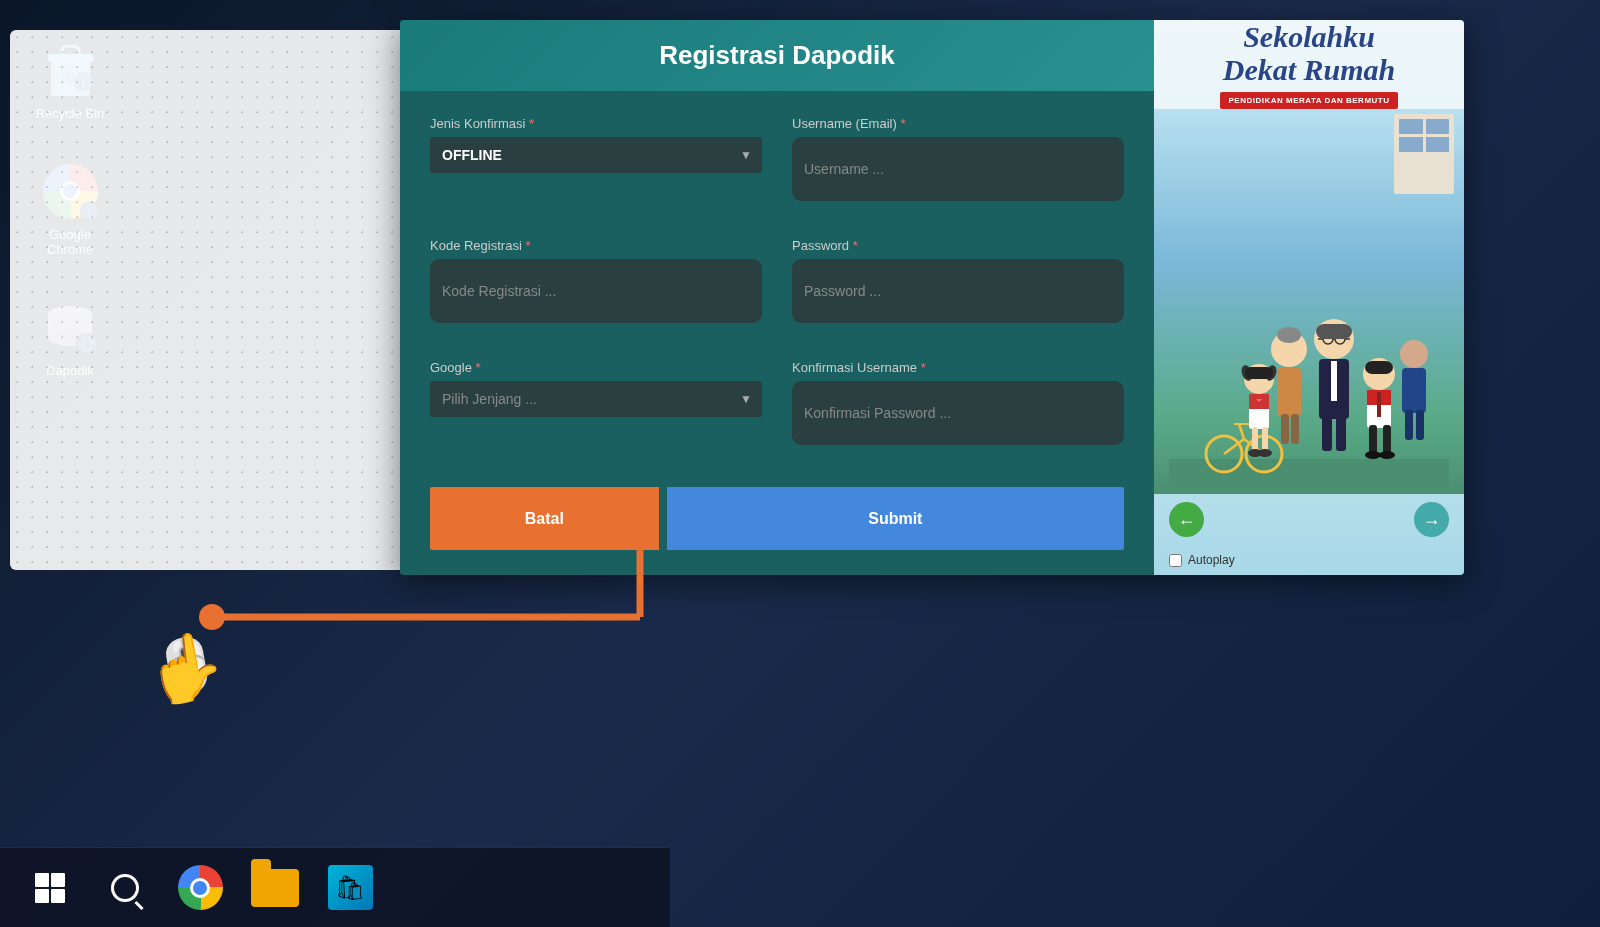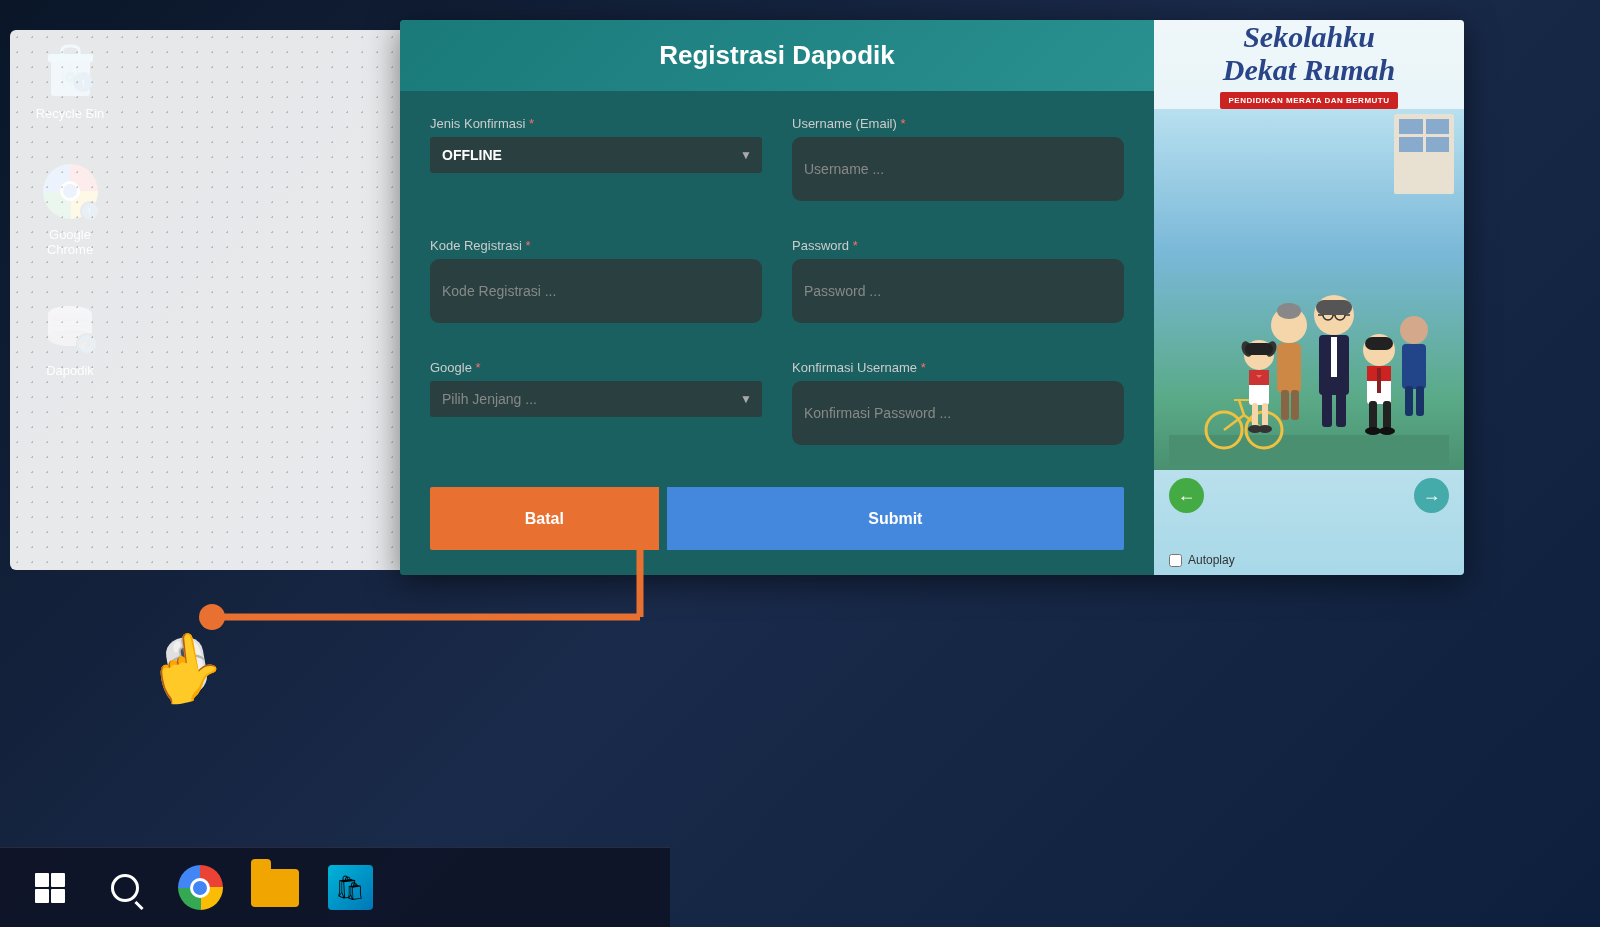--- a/index.html
+++ b/index.html
@@ -249,21 +249,20 @@
       background: #44aaaa;
     }
 
     .autoplay-row {
       display: flex;
       align-items: flex-end;
       gap: 6px;
       padding: 8px 15px;
       font-size: 12px;
       color: #333;
-      margin-top: 24px;
     }
 
     
     .win-start {
       display: grid;
       grid-template-columns: 1fr 1fr;
       grid-template-rows: 1fr 1fr;
       gap: 2px;
       width: 30px;
       height: 30px;

